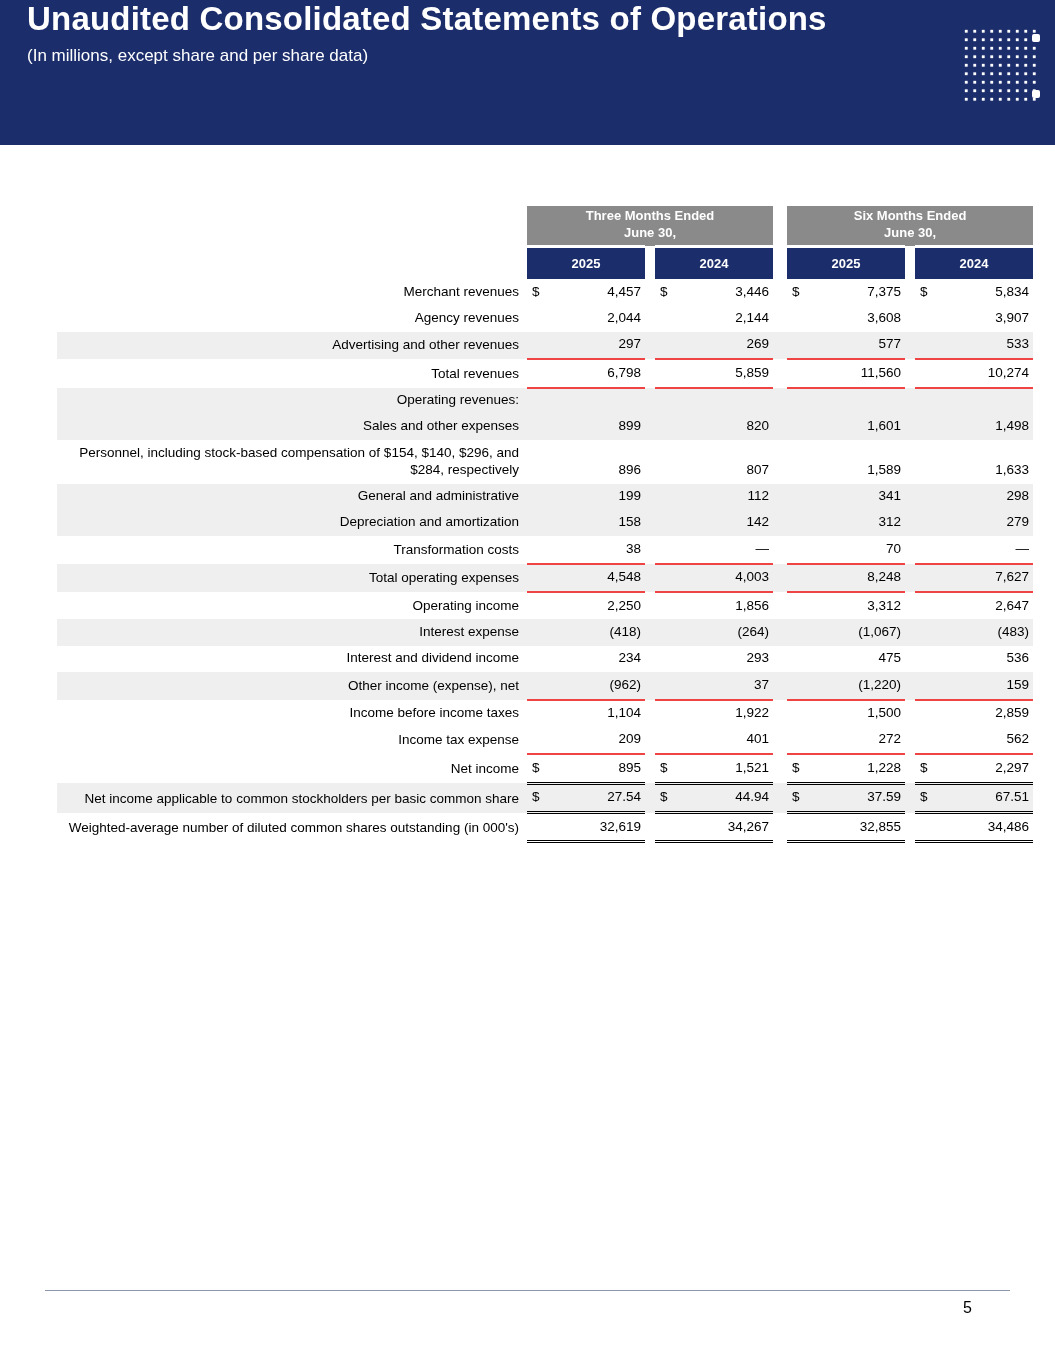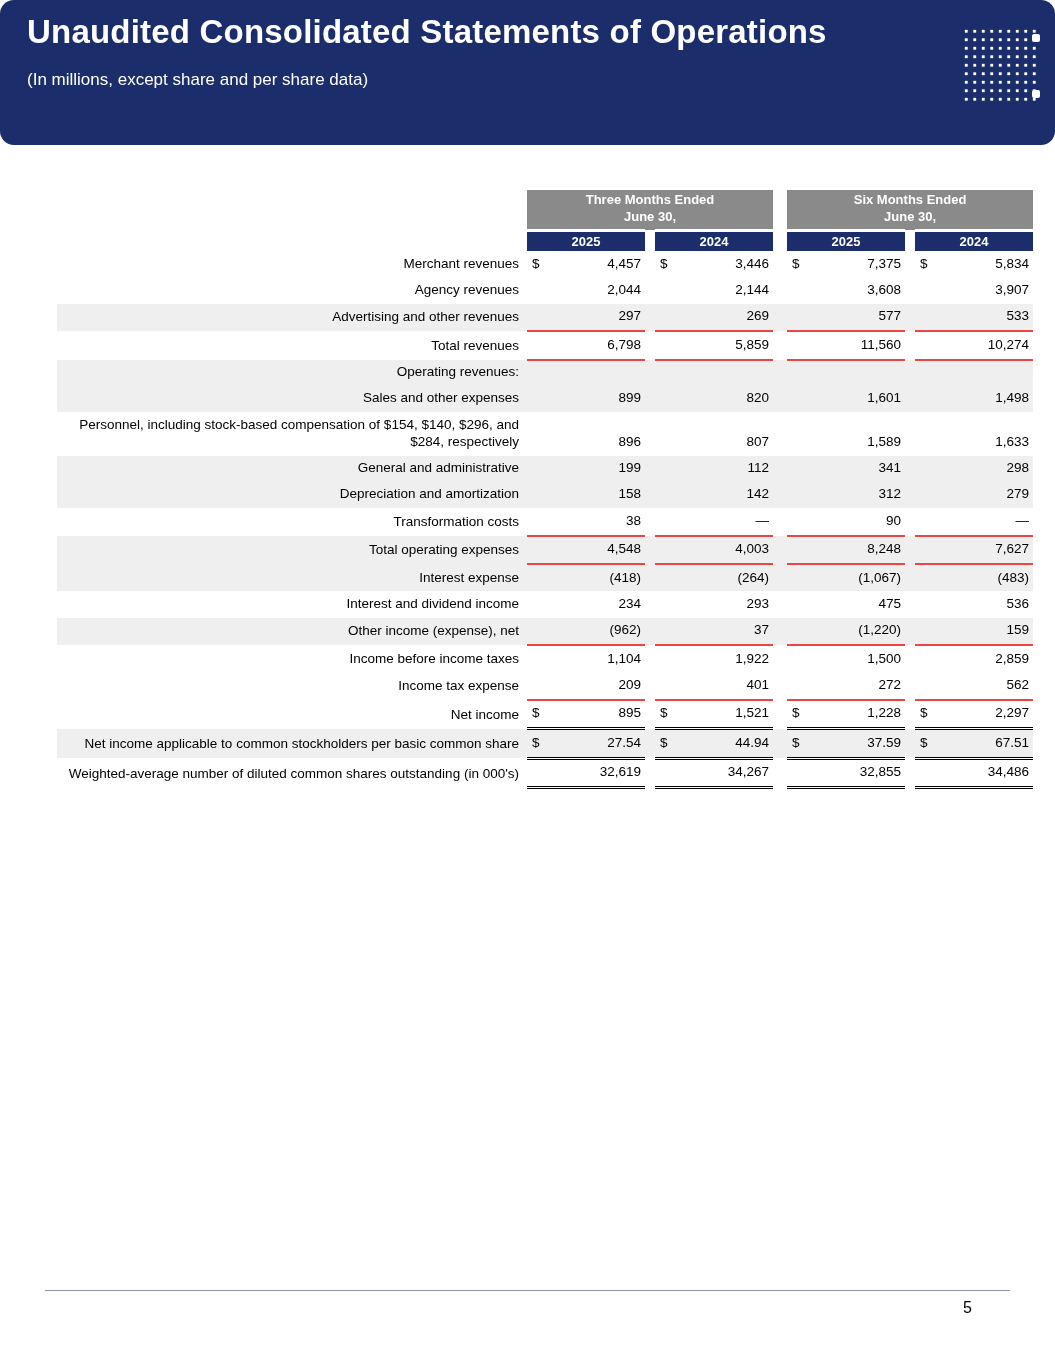--- a/index.html
+++ b/index.html
@@ -15,35 +15,34 @@
     background:#ffffff;
     font-family:"Liberation Sans","DejaVu Sans",sans-serif;
     color:#000;
     position:relative;
     overflow:hidden;
   }
   
   .banner{
     background:var(--banner);
     height:145px;
-    padding:13px 0 0 27px;
+    padding:0 0 0 27px;
     position:relative;
     color:#fff;
-    border-radius:14px;
   }
   .banner h1{
     margin:0;
     font-size:33px;
     line-height:1.18;
     font-weight:bold;
     max-width:840px;
     letter-spacing:.2px;
   }
   .banner .subtitle{
-    margin:18px 0 0 0;
+    margin:7px 0 0 0;
     font-size:17px;
     font-weight:normal;
   }
   .dots{
     position:absolute;
     top:27px;right:17px;
     width:76px;height:78px;
     background-image:radial-gradient(circle,#fff 1.7px,rgba(255,255,255,0) 1.9px);
     background-size:8.5px 8.5px;
   }
@@ -51,21 +50,21 @@
     content:"";
     position:absolute;
     width:8px;height:8px;
     background:#fff;
     border-radius:2px;
     right:-2px;
   }
   .dots::before{top:7px;}
   .dots::after{bottom:7px;}
   
-  main{padding:45px 4px 0 57px;}
+  main{padding:45px 4px 0 57px;margin-top:16px;}
   table{
     border-collapse:collapse;
     table-layout:fixed;
     width:976px;
     font-size:13.5px;
   }
   th,td{padding:0;font-weight:normal;}
   thead .group-h{
     background:var(--group-h);
     color:#fff;
@@ -76,21 +75,21 @@
     white-space:pre-line;
     line-height:1.3;
     height:40px;
   }
   thead .year-h{
     background:var(--year-h);
     color:#fff;
     font-weight:bold;
     font-size:13px;
     text-align:center;
-    height:21px;
+    height:33px;
     border-top:3px solid #fff;
   }
   tbody td{
     vertical-align:bottom;
     padding-top:4.5px;
     padding-bottom:5px;
     line-height:1.25;
   }
   td.cell-label{text-align:right;padding-right:8px;}
   td.cell-label.ind-0{padding-left:3px;}
@@ -290,38 +289,52 @@
         </tr>
         <tr class="rule-single">
           <td class="cell-label ind-1">Transformation costs</td>
           <td class="cell-d"></td>
           <td class="cell-v">38</td>
           <td class="gap"></td>
           <td class="cell-d"></td>
           <td class="cell-v">—</td>
           <td class="gap big"></td>
           <td class="cell-d"></td>
-          <td class="cell-v">90</td>
+          <td class="cell-v">70</td>
           <td class="gap"></td>
           <td class="cell-d"></td>
           <td class="cell-v">—</td>
         </tr>
         <tr class="shaded rule-single">
           <td class="cell-label ind-2">Total operating expenses</td>
           <td class="cell-d"></td>
           <td class="cell-v">4,548</td>
           <td class="gap"></td>
           <td class="cell-d"></td>
           <td class="cell-v">4,003</td>
           <td class="gap big"></td>
           <td class="cell-d"></td>
           <td class="cell-v">8,248</td>
           <td class="gap"></td>
           <td class="cell-d"></td>
           <td class="cell-v">7,627</td>
+        </tr>
+        <tr>
+          <td class="cell-label ind-0">Operating income</td>
+          <td class="cell-d"></td>
+          <td class="cell-v">2,250</td>
+          <td class="gap"></td>
+          <td class="cell-d"></td>
+          <td class="cell-v">1,856</td>
+          <td class="gap big"></td>
+          <td class="cell-d"></td>
+          <td class="cell-v">3,312</td>
+          <td class="gap"></td>
+          <td class="cell-d"></td>
+          <td class="cell-v">2,647</td>
         </tr>
         <tr class="shaded">
           <td class="cell-label ind-1">Interest expense</td>
           <td class="cell-d"></td>
           <td class="cell-v">(418)</td>
           <td class="gap"></td>
           <td class="cell-d"></td>
           <td class="cell-v">(264)</td>
           <td class="gap big"></td>
           <td class="cell-d"></td>

